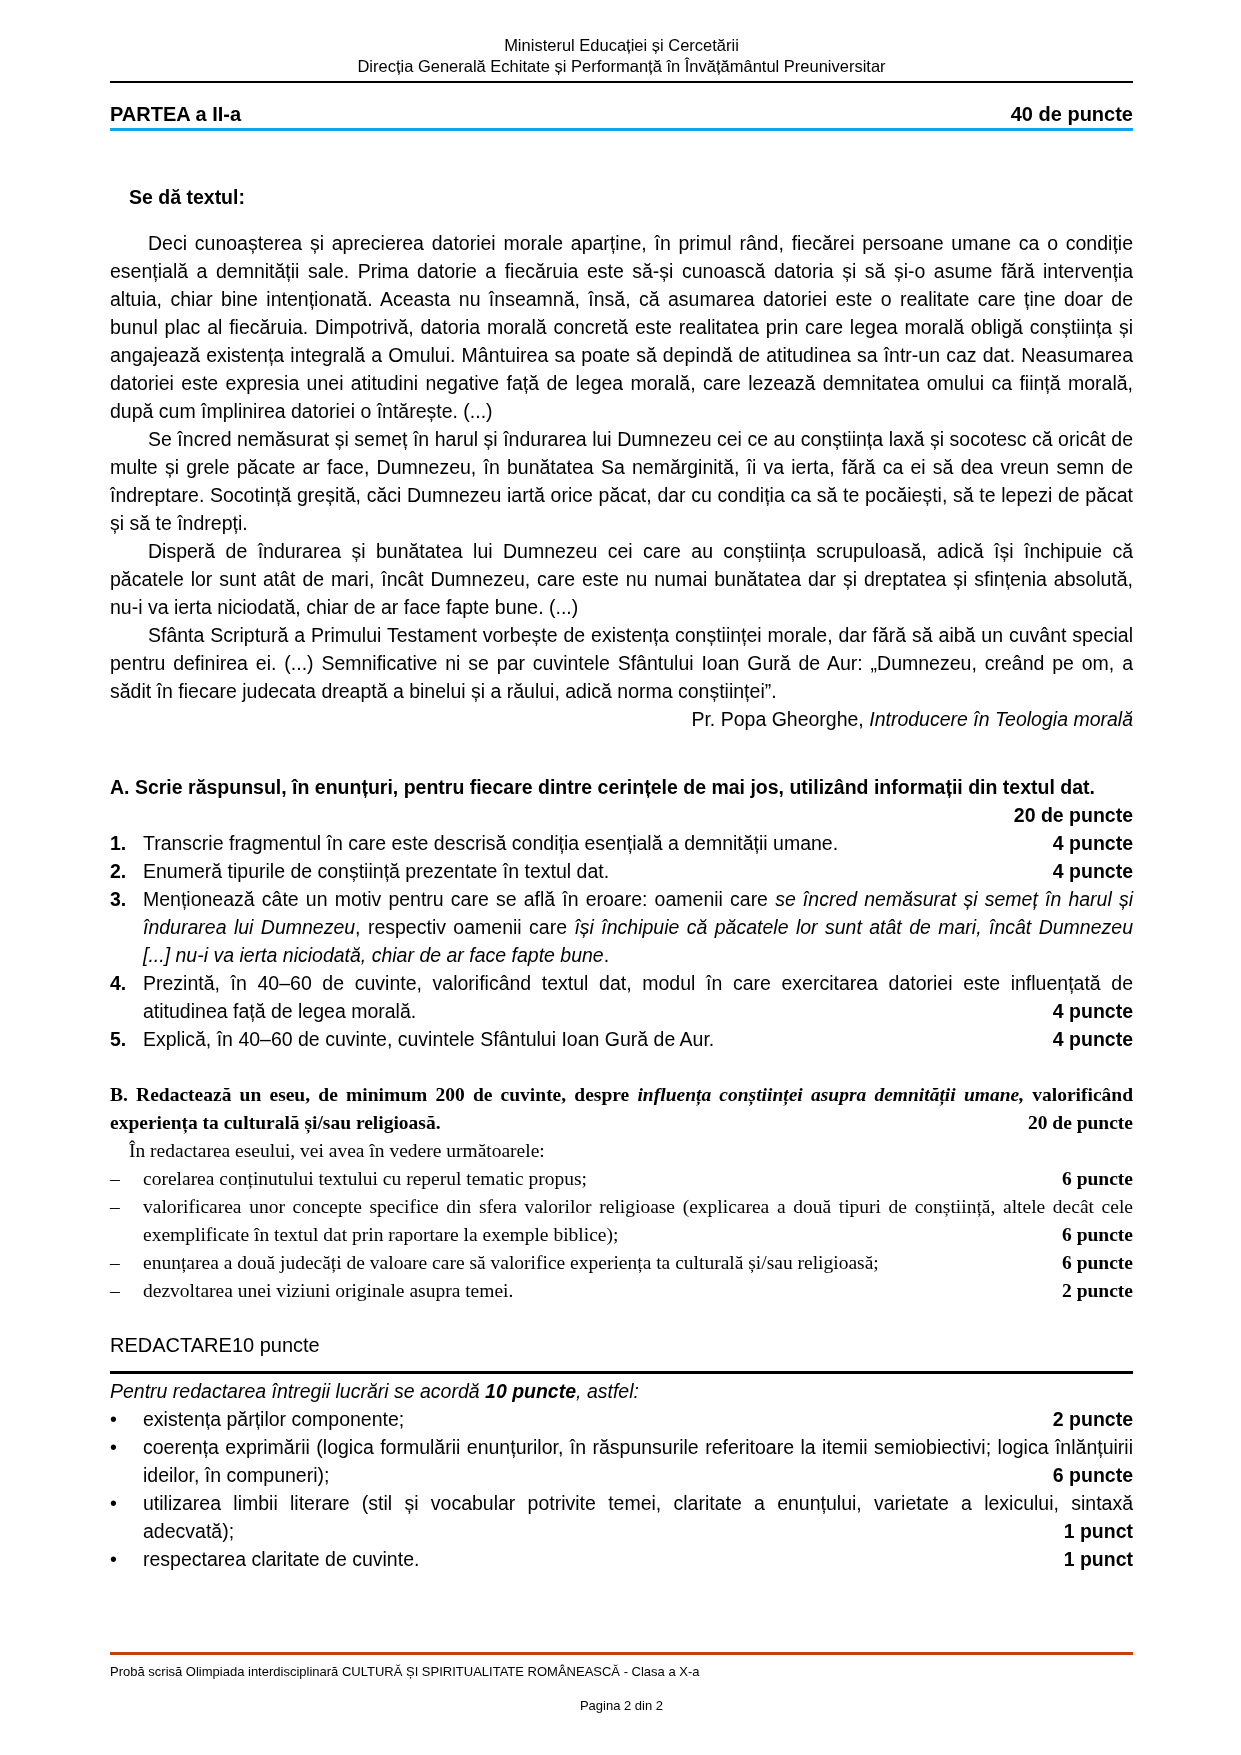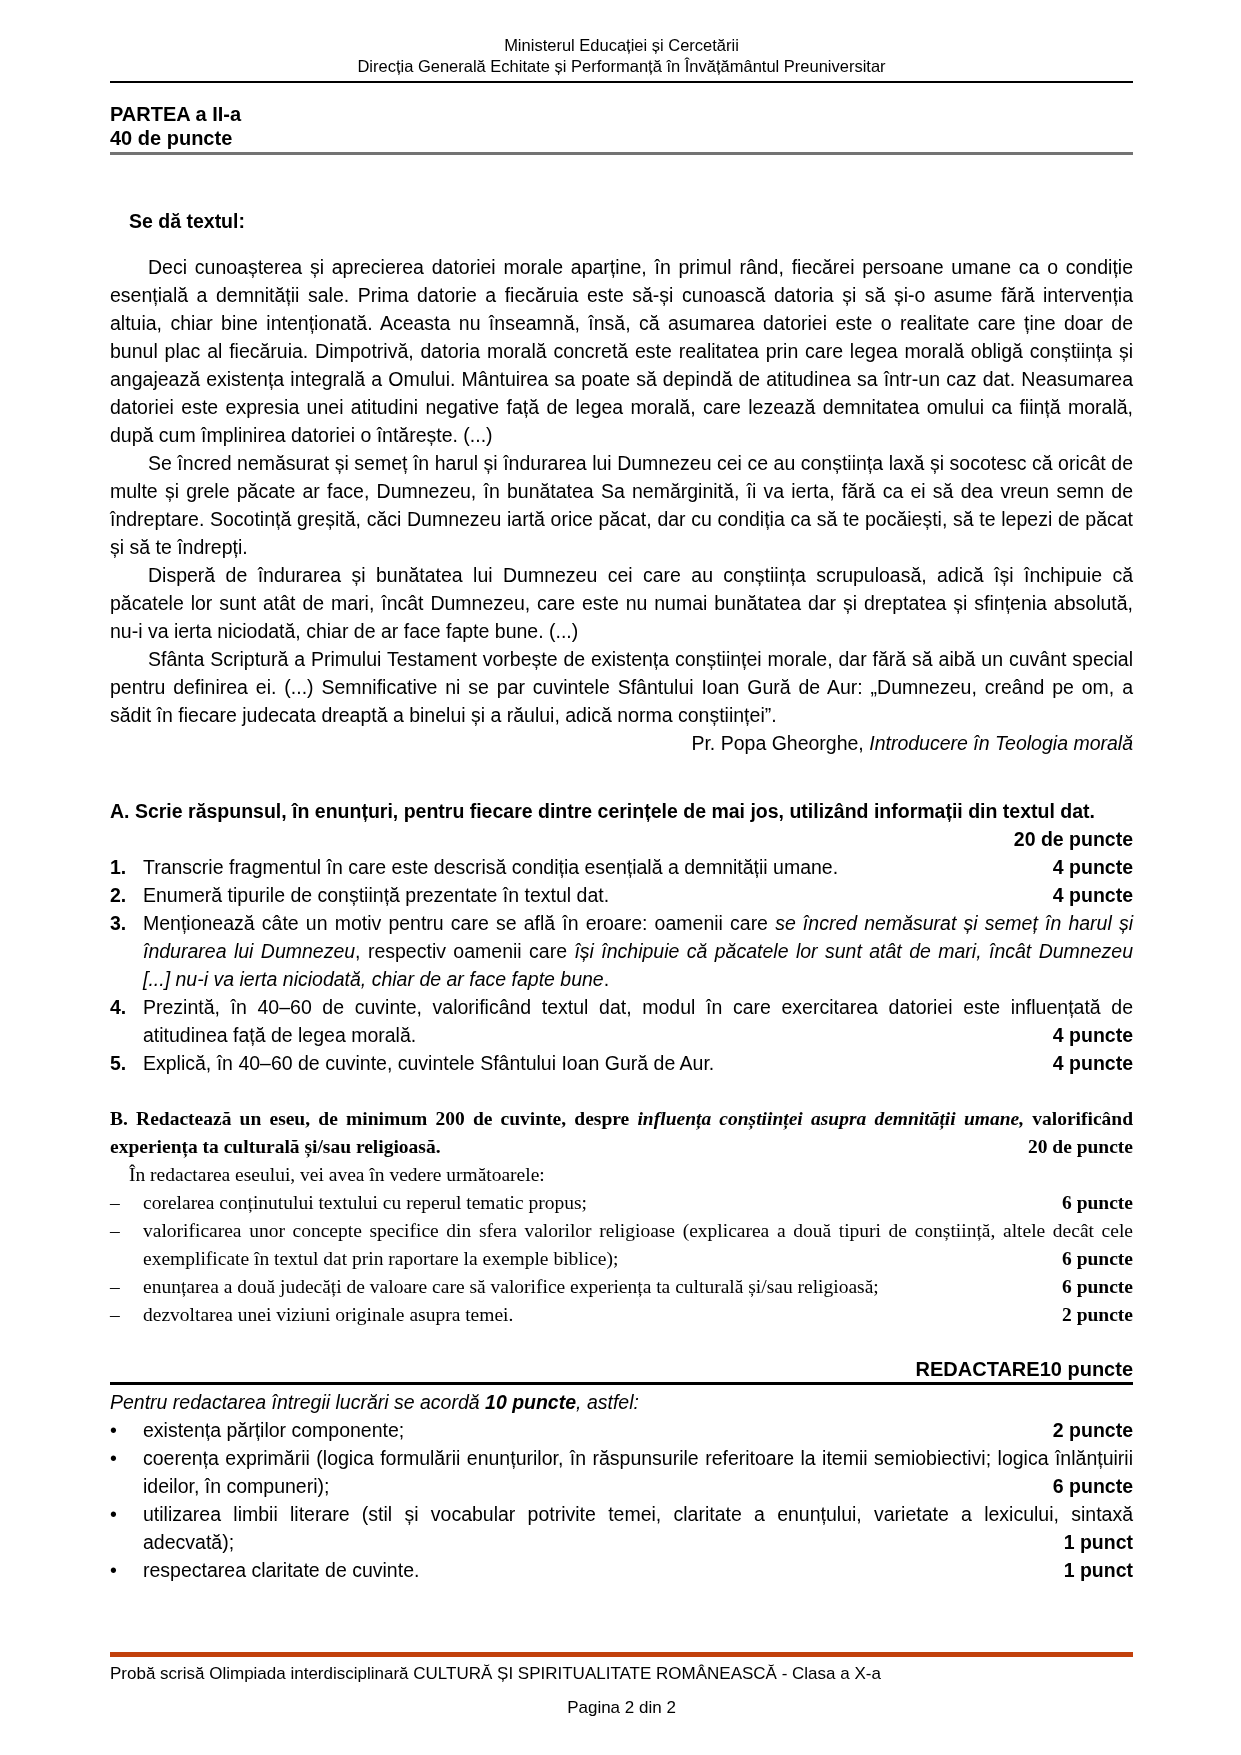--- a/index.html
+++ b/index.html
@@ -19,22 +19,21 @@
     text-align: center; padding-top: 27px; padding-bottom: 4px;
     font-size: 16.5px; line-height: 21px;
     border-bottom: 2px solid #000;
   }
 
   
   .part-row {
     display: flex; justify-content: space-between; align-items: baseline;
     margin-top: 19px; padding-bottom: 2px;
     font-weight: bold; font-size: 20px; line-height: 24px;
-    border-bottom: 3px solid #737373;
-    flex-direction: column;
+    border-bottom: 3px solid #0ea5e9;
   }
 
   .se-da { margin-top: 52px; font-weight: bold; text-indent: 19px; }
 
   .doc-text { margin-top: 18px; text-align: justify; }
   .doc-text p { text-indent: 38px; }
   .attribution { text-align: right; }
   .italic, .run-i { font-style: italic; }
   .run-b { font-weight: bold; }
 
@@ -46,32 +45,32 @@
 
   .item { display: grid; grid-template-columns: 33px 1fr; }
   .item .marker { font-weight: bold; }
   .item .marker.plain { font-weight: normal; }
   .item .content { text-align: justify; display: flow-root; }
 
   .section-b { margin-top: 28px; font-family: Liberation Serif, serif; }
   .b-intro { text-indent: 19px; }
 
   .redactare-row {
-    display: flex; justify-content: flex-end; align-items: baseline;
-    margin-top: 28px; padding-bottom: 0;
-    font-weight: bold; font-size: 20px; line-height: 25px;
+    display: flex; justify-content: flex-start; align-items: baseline;
+    margin-top: 28px; padding-bottom: 13px;
+    font-weight: normal; font-size: 20px; line-height: 25px;
     border-bottom: 3px solid #000;
   }
   .redactare-intro { margin-top: 3px; font-style: italic; }
 
   
   .page-footer {
     position: absolute; left: 110px; top: 1652px; width: 1023px;
-    border-top: 5px solid #c2410c; padding-top: 6px;
-    font-size: 17px; line-height: 22px;
+    border-top: 3px solid #c2410c; padding-top: 6px;
+    font-size: 13px; line-height: 22px;
   }
   .page-number { text-align: center; margin-top: 12px; }
 </style>
 </head>
 <body>
 
 <div class="page">
 
   <div class="doc-header">
     <div>Ministerul Educației și Cercetării</div>

